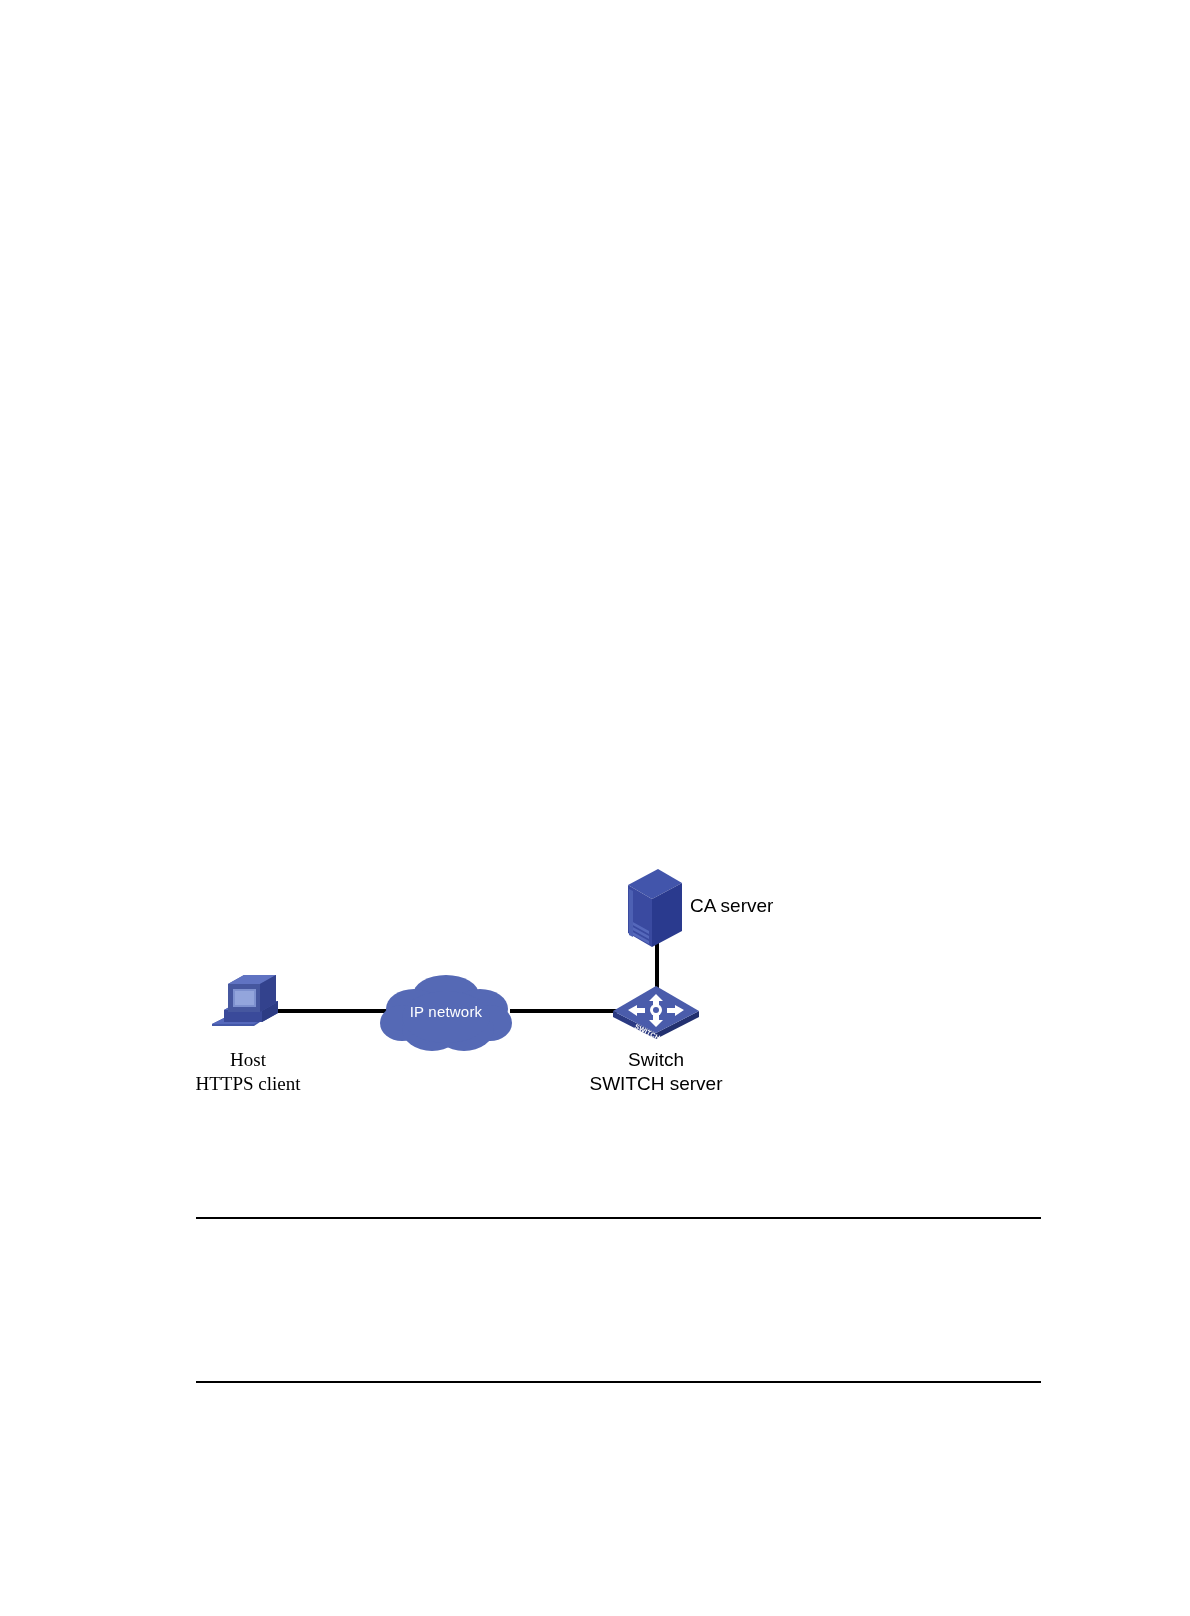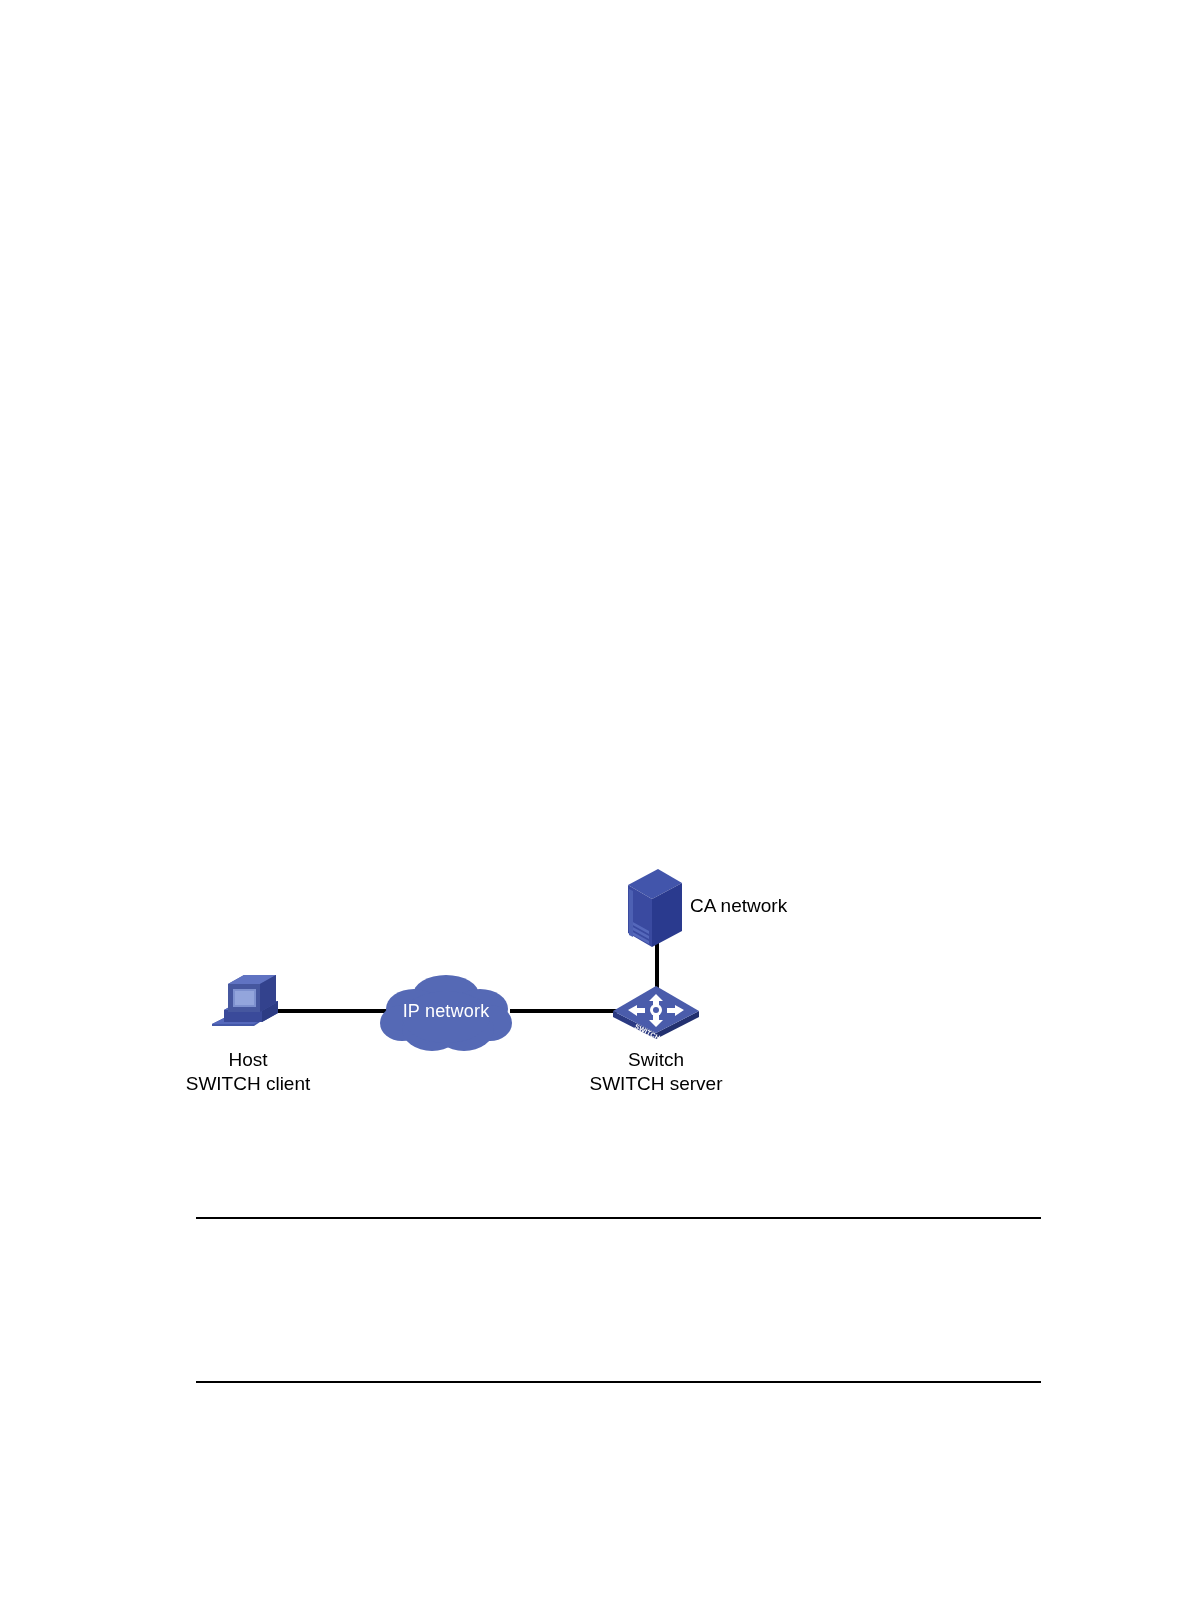--- a/index.html
+++ b/index.html
@@ -63,21 +63,21 @@
   .cloud-label {
     position: absolute;
     left: 0;
     top: 0;
     width: 140px;
     height: 92px;
     display: flex;
     align-items: center;
     justify-content: center;
     color: #ffffff;
-    font-size: 18px;
+    font-size: 15px;
     letter-spacing: 0.2px;
     pointer-events: none;
   }
 
   
   #host-icon {
     position: absolute;
     left: 30px;
     top: 115px;
     width: 74px;
@@ -114,20 +114,21 @@
     white-space: nowrap;
     text-align: center;
   }
   .node-label .l1,
   .node-label .l2 { display: block; }
 
   #label-host {
     left: 0px;
     top: 193px;
     width: 136px;
+    font-family: Liberation Serif, serif;
   }
   #label-switch {
     left: 408px;
     top: 193px;
     width: 136px;
   }
   #label-ca {
     left: 510px;
     top: 39px;
     width: 160px;
@@ -226,30 +227,30 @@
           <polygon points="11,59 29,69 29,72 11,62"></polygon>
           <polygon points="11,64 29,74 29,77 11,67"></polygon>
         </g>
 
         <polygon points="9,22 13,24 13,70 9,68" fill="#4d60b3"></polygon>
       </svg>
     </div>
 
     <div class="node-label" id="label-host">
       <span class="l1">Host</span>
-      <span class="l2">SWITCH client</span>
+      <span class="l2">HTTPS client</span>
     </div>
 
     <div class="node-label" id="label-switch">
       <span class="l1">Switch</span>
       <span class="l2">SWITCH server</span>
     </div>
 
     <div class="node-label" id="label-ca">
-      <span class="l1">CA network</span>
+      <span class="l1">CA server</span>
     </div>
 
   </div>
 
   <div class="page-rule" id="rule-top"></div>
   <div class="page-rule" id="rule-bot"></div>
 
 </div>
 
 </body></html>

